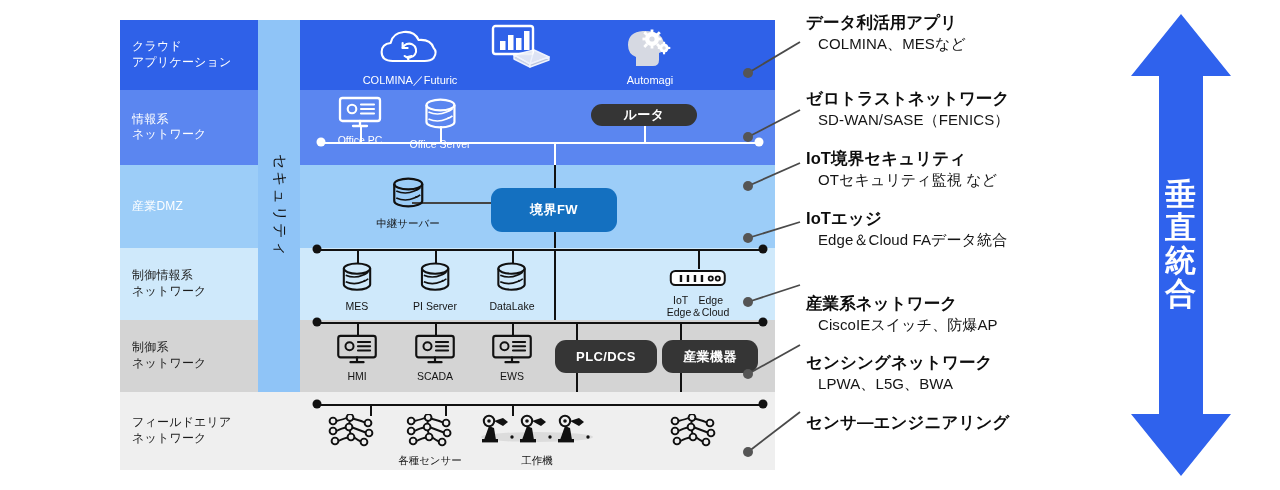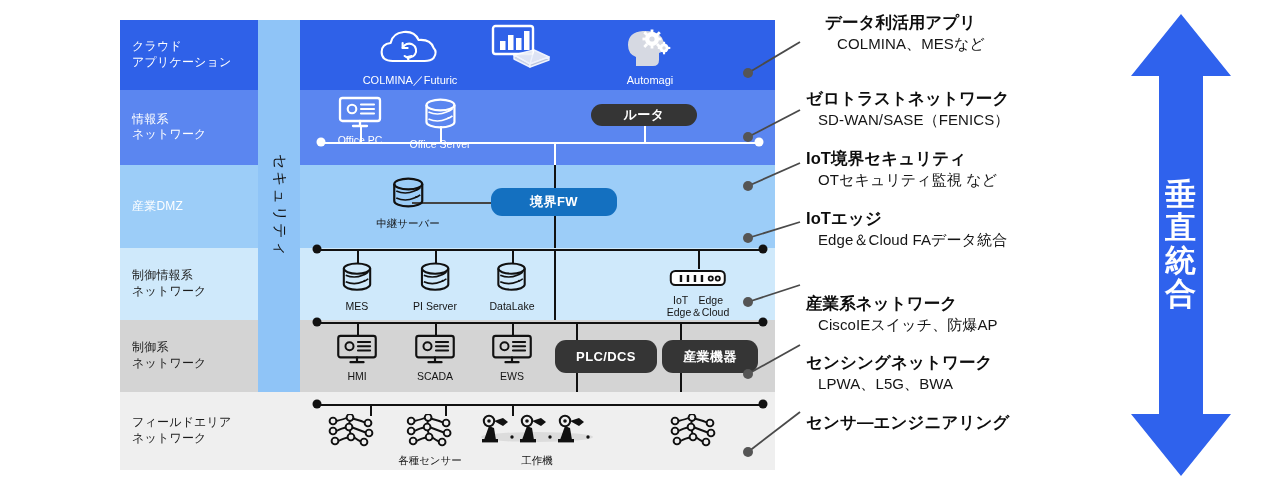--- a/index.html
+++ b/index.html
@@ -206,21 +206,21 @@
           <svg width="40" height="34" viewBox="0 0 40 34">
             <ellipse cx="20" cy="7" rx="14" ry="5.4" fill="none" stroke="#111" stroke-width="2.2"></ellipse>
             <path d="M6 7 v17 a14 5.4 0 0 0 28 0 V7" fill="none" stroke="#111" stroke-width="2.2"></path>
             <path d="M8 14 q9 4 18 0 q4 -1.5 6 -3.2" fill="none" stroke="#111" stroke-width="1.7"></path>
             <path d="M8 21 q9 4 18 0 q4 -1.5 6 -3.2" fill="none" stroke="#111" stroke-width="1.7"></path>
             <circle cx="28" cy="13" r="1.1" fill="#111"></circle>
             <circle cx="28" cy="20" r="1.1" fill="#111"></circle>
           </svg>
           <div class="node-label">中継サーバー</div>
         </div>
-        <div class="chip blue" style="left:434px;top:23px;width:126px;height:28px;">
+        <div class="chip blue" style="left:434px;top:23px;width:126px;height:44px;">
           <span>境界FW</span>
         </div>
       </div>
     </div>
 
     <div class="layer-row row-ctrlinfo" style="top:228px;height:72px;">
       <div class="layer-label">制御情報系
 ネットワーク</div>
       <div class="row-content">
         <div class="bus" style="left:196px;top:1px;width:448px;"></div>
@@ -471,21 +471,21 @@
       <circle cx="748" cy="137" r="5"></circle>
       <circle cx="748" cy="186" r="5"></circle>
       <circle cx="748" cy="238" r="5"></circle>
       <circle cx="748" cy="302" r="5"></circle>
       <circle cx="748" cy="374" r="5"></circle>
       <circle cx="748" cy="452" r="5"></circle>
     </g>
   </svg>
 
   <div id="annotations">
-    <div class="anno" style="top:12px;margin-left:19px;">
+    <div class="anno" style="top:12px;">
       <div class="anno-title">データ利活用アプリ</div>
       <div class="anno-sub">COLMINA、MESなど</div>
     </div>
     <div class="anno" style="top:88px;">
       <div class="anno-title">ゼロトラストネットワーク</div>
       <div class="anno-sub">SD-WAN/SASE（FENICS）</div>
     </div>
     <div class="anno" style="top:148px;">
       <div class="anno-title">IoT境界セキュリティ</div>
       <div class="anno-sub">OTセキュリティ監視 など</div>

